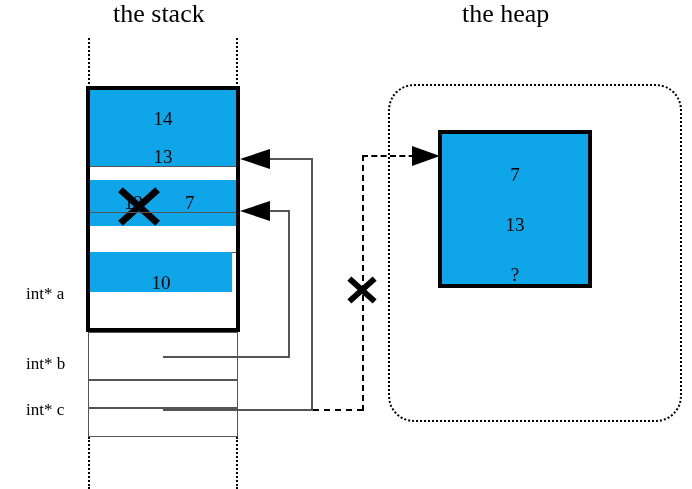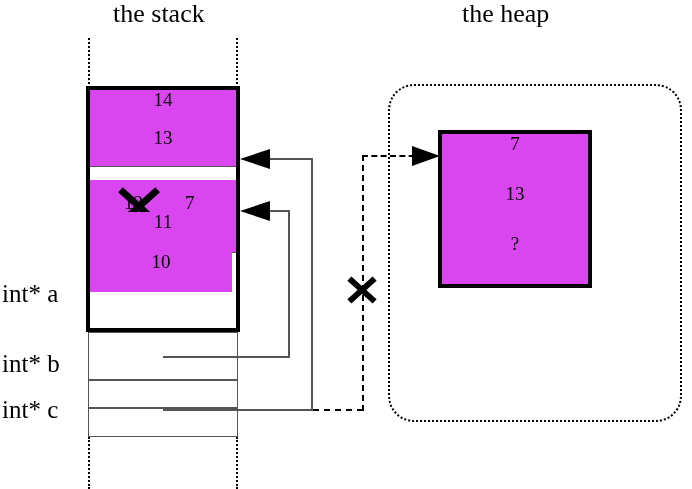--- a/index.html
+++ b/index.html
@@ -3,30 +3,30 @@
 <meta charset="utf-8">
 <style>
   html,body{margin:0;padding:0;background:#ffffff;}
   body{width:692px;height:489px;overflow:hidden;
        font-family:"Liberation Serif","DejaVu Serif",serif;color:#000;}
   #stage{position:relative;width:692px;height:489px;}
 
   .ttl{position:absolute;font-size:26px;line-height:19px;white-space:nowrap;}
 
   .vdot{position:absolute;width:0;border-left:2px dotted #000;}
-  .cell{position:absolute;box-sizing:border-box;background:#d946ef;
-        display:flex;align-items:flex-start;justify-content:center;
+  .cell{position:absolute;box-sizing:border-box;background:#0ea5e9;
+        display:flex;align-items:flex-end;justify-content:center;
         font-size:19px;line-height:19px;}
   .varcell{position:absolute;box-sizing:border-box;background:#fff;
            border:1px solid #555;}
 
   .blockbold{position:absolute;box-sizing:border-box;border:4px solid #000;background:#fff;}
   .rowdiv{position:absolute;height:0;border-top:1px solid #555;}
 
-  .label{position:absolute;font-size:25px;line-height:19px;white-space:nowrap;}
+  .label{position:absolute;font-size:17px;line-height:19px;white-space:nowrap;margin-left:24px;}
 
   .heaprect{position:absolute;box-sizing:border-box;
             border:2px dotted #000;border-radius:26px;}
 
   .solidline{position:absolute;background:#555;}
   .dashh{position:absolute;height:0;border-top:2px dashed #000;}
   .dashv{position:absolute;width:0;border-left:2px dashed #000;}
 
   .xmark{position:absolute;}
   .xmark i{position:absolute;left:0;top:50%;width:100%;height:0;
@@ -67,23 +67,20 @@
   <div class="cell" style="left:90px;top:180px;width:146px;height:46px;justify-content:flex-start;">
     <span style="position:absolute;left:34px;top:13px;">12</span>
     <span style="position:absolute;left:95px;top:13px;">7</span>
     <span class="xmark" style="left:24px;top:8px;width:50px;height:30px;">
       <i class="a"></i>
         <i class="b"></i>
     </span>
   </div>
   <div class="rowdiv" style="left:90px;top:212px;width:146px;"></div>
 
-  <div class="cell" style="left:90px;top:212px;width:146px;height:40px;">
-    <span>11</span>
-  </div>
   <div class="rowdiv" style="left:90px;top:252px;width:146px;"></div>
 
   <div class="cell" style="left:90px;top:252px;width:142px;height:40px;">
     <span>10</span>
   </div>
 
   <div class="varcell" style="left:88px;top:332px;width:150px;height:48px;"></div>
   <div class="varcell" style="left:88px;top:380px;width:150px;height:28px;"></div>
   <div class="varcell" style="left:88px;top:408px;width:150px;height:29px;"></div>
 

